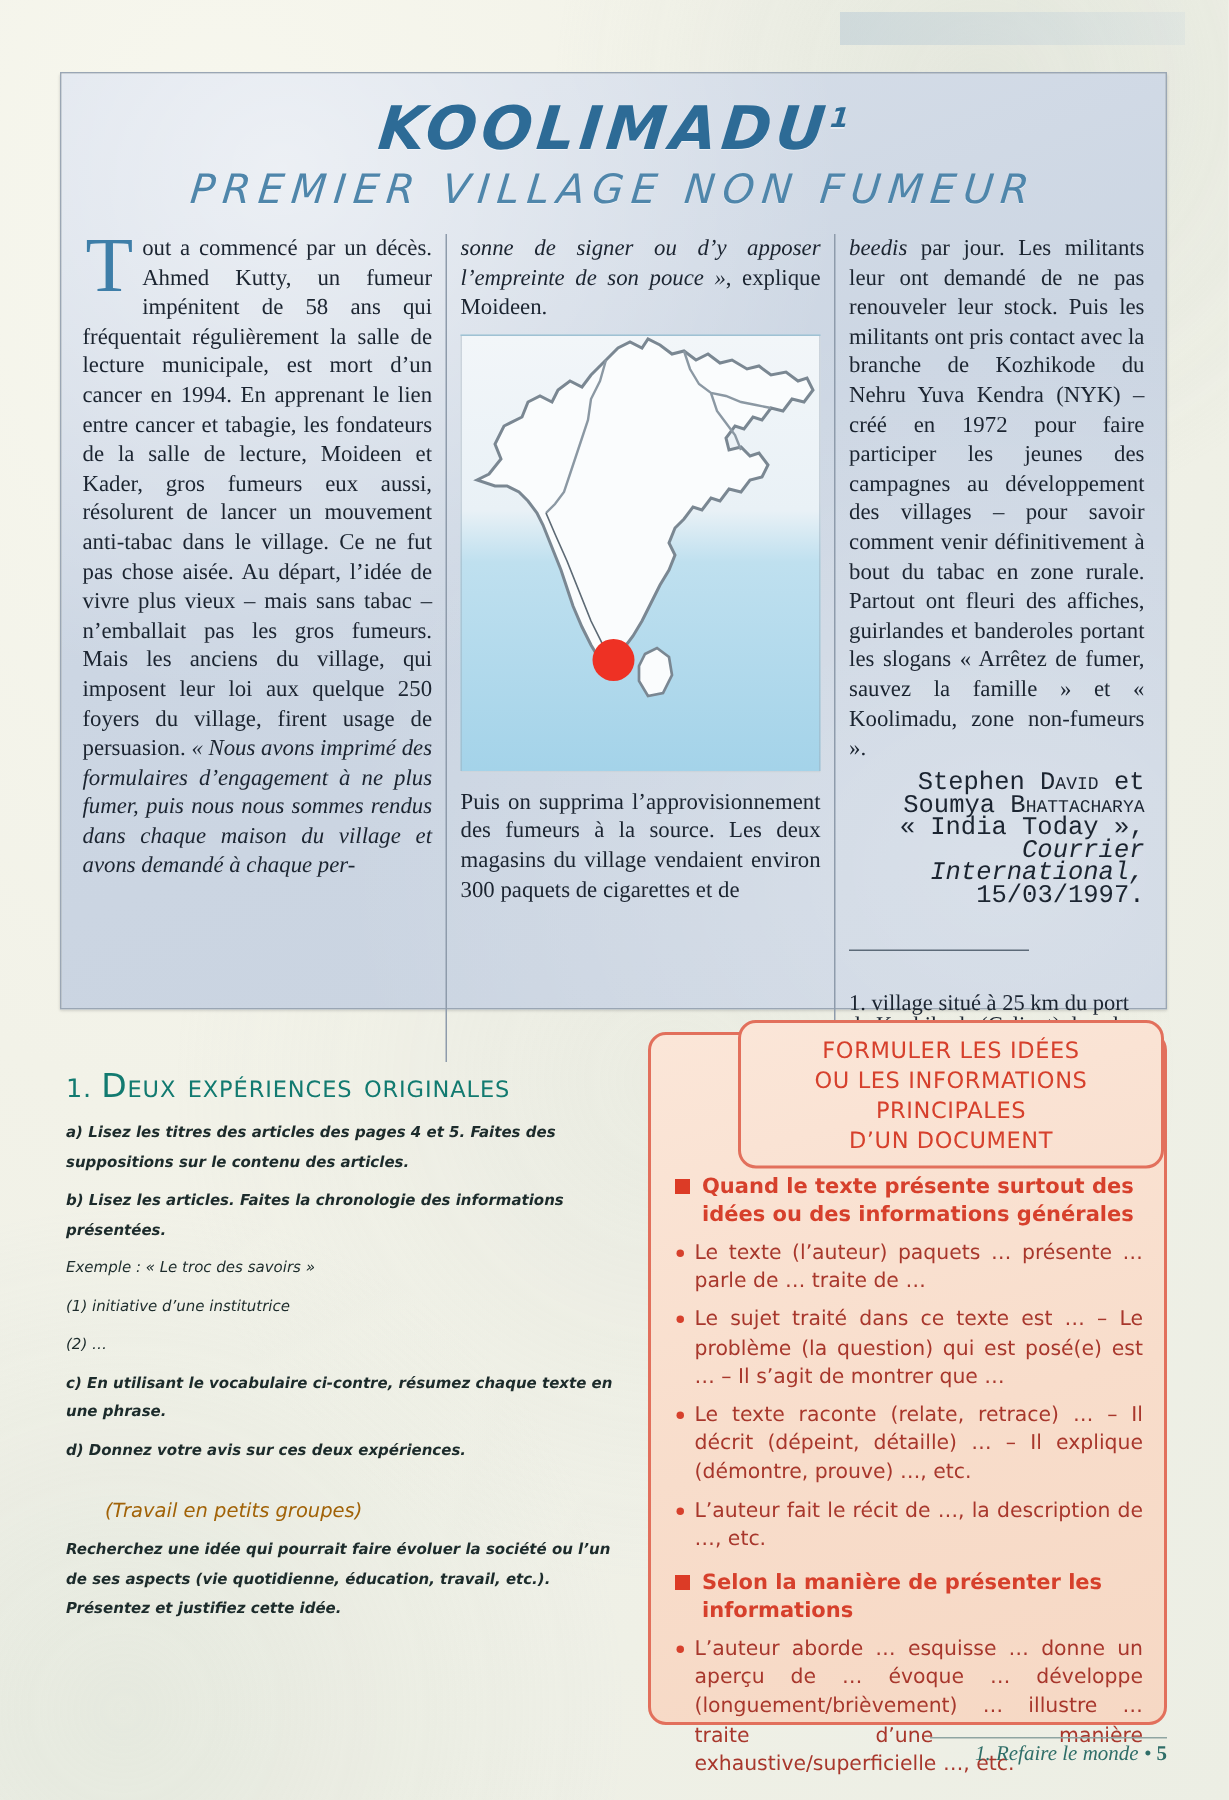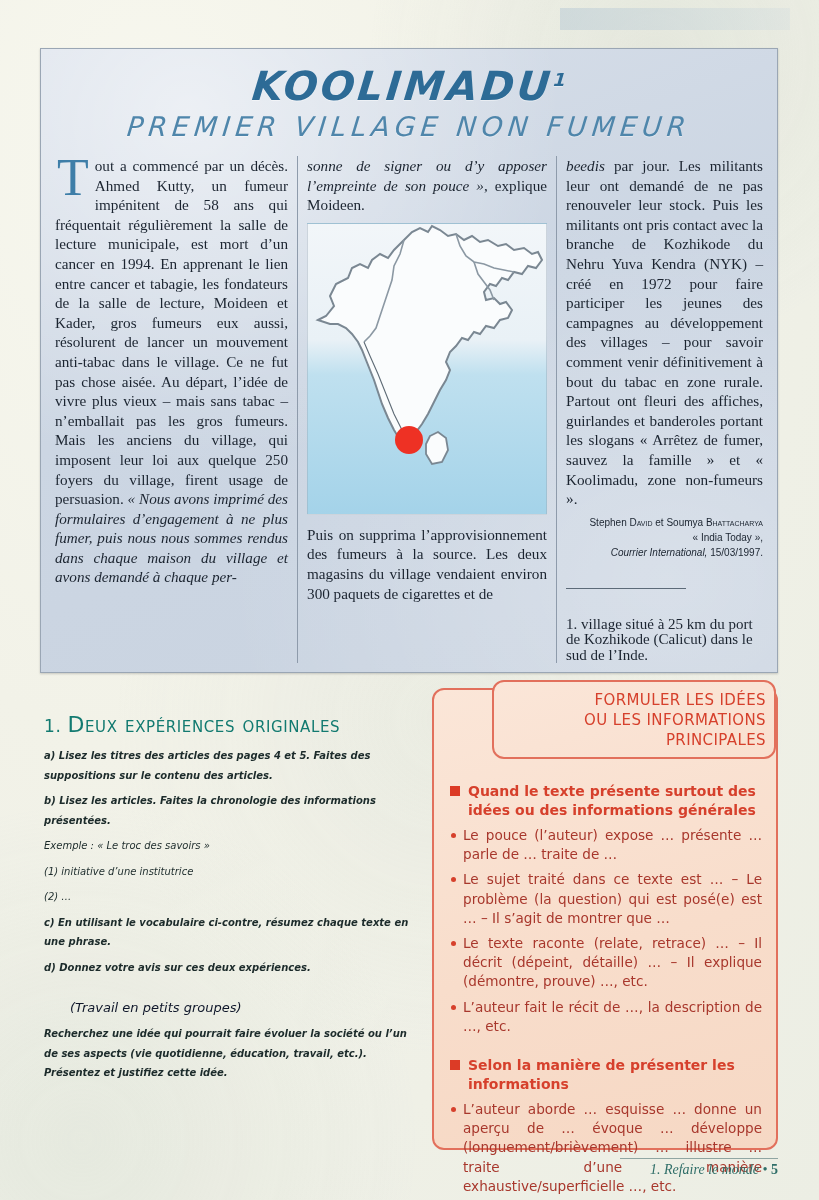--- a/index.html
+++ b/index.html
@@ -66,22 +66,22 @@
     font-family:"Liberation Serif", serif;
     font-size:15.2px;line-height:19.6px;color:#1b2430;text-align:justify;
     hyphens:none;
   }
   .bodytext .ital{font-style:italic;}
   .dropcap-para{position:relative;}
   .dropcap{
     float:left;font-family:"Liberation Serif",serif;font-size:52px;line-height:40px;
     color:#3e7ea8;font-weight:normal;margin:2px 6px 0 2px;
   }
-  .credit{font-size:10px;line-height:15px;text-align:right;color:#1b2430;margin-top:6px;
-          font-family:Liberation Sans, sans-serif;}
+  .credit{font-size:17px;line-height:15px;text-align:right;color:#1b2430;margin-top:6px;
+          font-family:Liberation Mono, monospace;}
   .credit .sc{font-variant:small-caps;}
   .credit .it{font-style:italic;}
   .footnote-rule{width:120px;height:1px;background:#5c6a78;margin:28px 0 5px 0;}
   .footnote{font-size:15px;line-height:15.5px;color:#1b2430;font-family:"Liberation Serif",serif;margin-top:28px;}
 
   
   #india-map{
     width:238px;height:290px;margin:8px 0 10px 0;
     background:linear-gradient(180deg,#eef3f7 0%,#e8f0f6 38%,#bfe0ef 52%,#a9d6ea 100%);
     border:1px solid rgba(140,155,170,.35);
@@ -93,51 +93,51 @@
   .ex-title{
     font-family:"DejaVu Sans", sans-serif;
     color:#127a70;font-size:17px;letter-spacing:.6px;margin-bottom:9px;
     font-variant:small-caps;
     margin-top:12px;
   }
   .ex-title .num{font-style:normal;}
   .ex-title .big{font-size:22px;}
   .ex-sub{
     font-family:"DejaVu Sans", sans-serif;
-    color:#0f172a;font-size:13px;font-style:italic;margin:-5px 0 9px 26px;
+    color:#a16207;font-size:13px;font-style:italic;margin:-5px 0 9px 26px;
   }
   .ex-p{
     font-family:"DejaVu Sans", sans-serif;
     font-style:italic;font-weight:bold;
     font-size:10px;line-height:19.5px;color:#1c2b2b;margin:0 0 6px 0;
   }
   .ex-p.light{font-weight:normal;}
   .ex-gap{height:22px;}
 
   
   #method-box{
     position:absolute;left:432px;top:688px;width:346px;height:462px;
     background:linear-gradient(165deg,#fbe6d8 0%,#f8ddcb 55%,#f6d8c4 100%);
     border:2px solid #e2705c;border-radius:12px;box-sizing:border-box;
     padding:0 14px 10px 16px;
   }
   #method-header{
     position:absolute;left:58px;top:-10px;width:284px;
     background:linear-gradient(165deg,#fbe6d8 0%,#f9e0d0 100%);
     border:2px solid #e2705c;border-radius:12px;
-    padding:8px 8px 7px 8px;box-sizing:border-box;text-align:right;
+    padding:8px 8px 7px 8px;box-sizing:border-box;text-align:center;
   }
   .mh-line{
     font-family:"DejaVu Sans", sans-serif;
     color:#d6402c;font-size:15px;line-height:20px;letter-spacing:.4px;
   }
   .m-body{margin-top:92px;}
   .m-head{
     font-family:"DejaVu Sans", sans-serif;
-    color:#d6402c;font-size:14px;line-height:19px;font-weight:bold;margin:20px 0 4px 0;
+    color:#d6402c;font-size:14px;line-height:19px;font-weight:bold;margin:10px 0 4px 0;
     position:relative;padding-left:18px;
   }
   .m-head .sq{
     position:absolute;left:0;top:4px;width:10px;height:10px;background:#dc3b26;
   }
   .m-item{
     font-family:"DejaVu Sans", sans-serif;
     color:#a8372c;font-size:13.6px;line-height:19.2px;margin:6px 0 0 0;
     position:relative;padding-left:13px;text-align:justify;
   }
@@ -260,31 +260,32 @@
   <div class="ex-gap"></div>
 
   <div class="ex-sub">(Travail en petits groupes)</div>
   <div class="ex-p">Recherchez une idée qui pourrait faire évoluer la société ou l’un de ses aspects (vie quotidienne, éducation, travail, etc.). Présentez et justifiez cette idée.</div>
 </div>
 
 <div id="method-box">
   <div id="method-header">
     <div class="mh-line">FORMULER LES IDÉES</div>
     <div class="mh-line">OU LES INFORMATIONS PRINCIPALES</div>
+    <div class="mh-line">D’UN DOCUMENT</div>
   </div>
 
   <div class="m-body">
 
     <div class="m-head">
       <span class="sq"></span>
       <span>Quand le texte présente surtout des idées ou des informations générales</span>
     </div>
     <div class="m-item">
       <span class="dot"></span>
-      <span>Le pouce (l’auteur) expose … présente … parle de … traite de …</span>
+      <span>Le texte (l’auteur) paquets … présente … parle de … traite de …</span>
     </div>
     <div class="m-item">
       <span class="dot"></span>
       <span>Le sujet traité dans ce texte est … – Le problème (la question) qui est posé(e) est … – Il s’agit de montrer que …</span>
     </div>
 
     <div class="m-item">
       <span class="dot"></span>
       <span>Le texte raconte (relate, retrace) … – Il décrit (dépeint, détaille) … – Il explique (démontre, prouve) …, etc.</span>
     </div>

